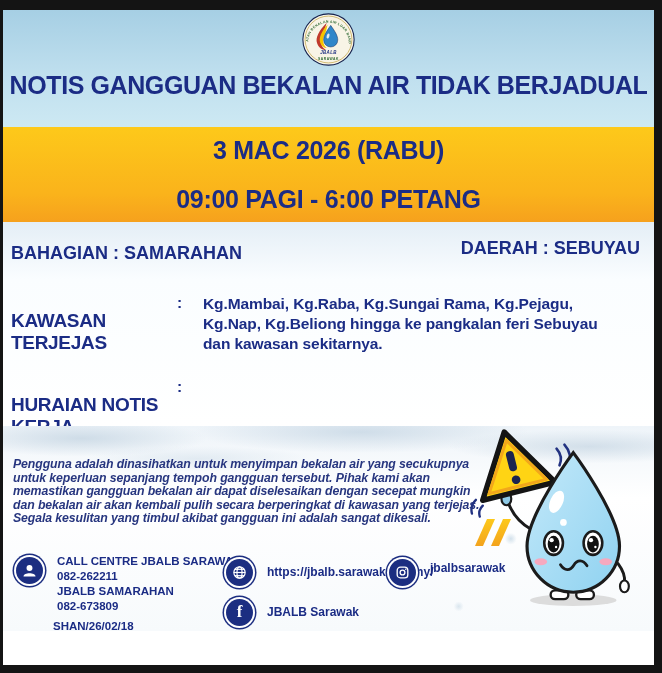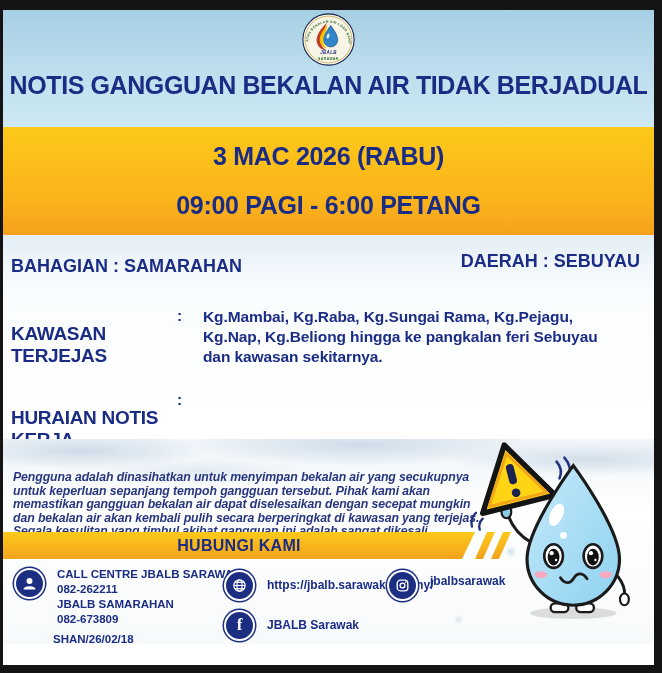--- a/index.html
+++ b/index.html
@@ -6,21 +6,21 @@
   html,body { width:662px; height:673px; }
   body { background:#141414; font-family:"Liberation Sans", sans-serif; overflow:hidden; position:relative; }
   .poster { position:absolute; left:3px; top:10px; width:651px; height:655px; background:#fff; overflow:hidden; }
 
   
   .header { height:117px; background:linear-gradient(180deg,#a6cfe4 0%,#bfdfee 55%,#cde9f3 100%); display:flex; flex-direction:column; align-items:center; }
   .logo { width:53px; height:53px; margin-top:3px; flex:0 0 auto; }
   .title { margin-top:5px; font-size:25px; font-weight:bold; letter-spacing:-0.4px; color:#1b2c85; white-space:nowrap; }
 
   
-  .date-banner { height:108px; background:linear-gradient(180deg,#fdc91a 0%,#fab31b 70%,#f6a11d 100%); display:flex; flex-direction:column; align-items:center; justify-content:center; gap:20px; }
+  .date-banner { height:95px; background:linear-gradient(180deg,#fdc91a 0%,#fab31b 70%,#f6a11d 100%); display:flex; flex-direction:column; align-items:center; justify-content:center; gap:20px; }
   .date-banner div { font-size:25px; font-weight:bold; color:#1b2c85; letter-spacing:-0.3px; }
 
   
   .notice-body { height:204px; background:linear-gradient(180deg,#e4eef6 0%,#fafdff 28%,#ffffff 100%); }
   .region-row { display:flex; justify-content:space-between; padding:16px 14px 0 8px; }
   .region-row .bahagian { font-size:18px; font-weight:bold; color:#1b2c85; margin-top:5px; }
   .region-row .daerah { font-size:18px; font-weight:bold; color:#1b2c85; }
   .info-row { display:grid; grid-template-columns:166px 26px 1fr; padding:0 26px 0 8px; }
   .info-row.kawasan { margin-top:30px; }
   .info-row.huraian { margin-top:24px; }
@@ -102,23 +102,20 @@
     </div>
     <div class="info-row huraian">
       <div class="info-label">HURAIAN NOTIS KERJA</div>
       <div class="info-colon">:</div>
     </div>
   </div>
 
   <div class="splash">
     <div class="disclaimer">Pengguna adalah dinasihatkan untuk menyimpan bekalan air yang secukupnya untuk keperluan sepanjang tempoh gangguan tersebut. Pihak kami akan memastikan gangguan bekalan air dapat diselesaikan dengan secepat mungkin dan bekalan air akan kembali pulih secara berperingkat di kawasan yang terjejas. Segala kesulitan yang timbul akibat gangguan ini adalah sangat dikesali.</div>
 
-    <div class="hubungi-bar">
-      <span>HUBUNGI KAMI</span>
-    </div>
     <div class="stripe s1"></div>
     <div class="stripe s2"></div>
 
     <div class="contacts">
       <div class="contact-col col-phone">
         <div class="icon-circle">
           <svg width="17" height="17" viewBox="0 0 24 24">
             <circle cx="12" cy="8.5" r="4.2" fill="#fff"></circle>
             <path d="M3.5 20.5 C3.5 14.5 20.5 14.5 20.5 20.5 Z" fill="#fff"></path>
           </svg>

